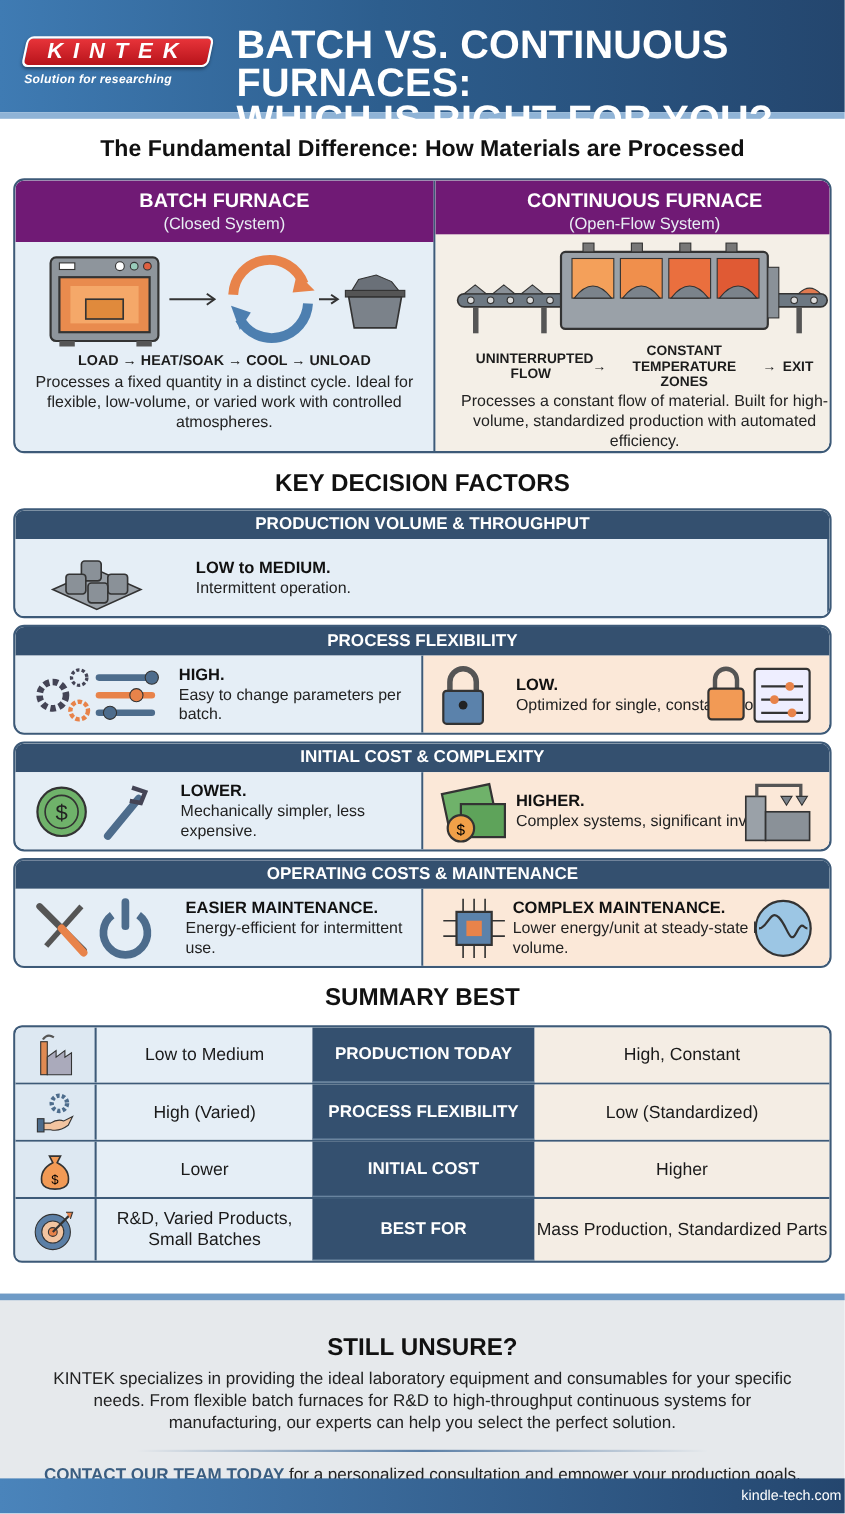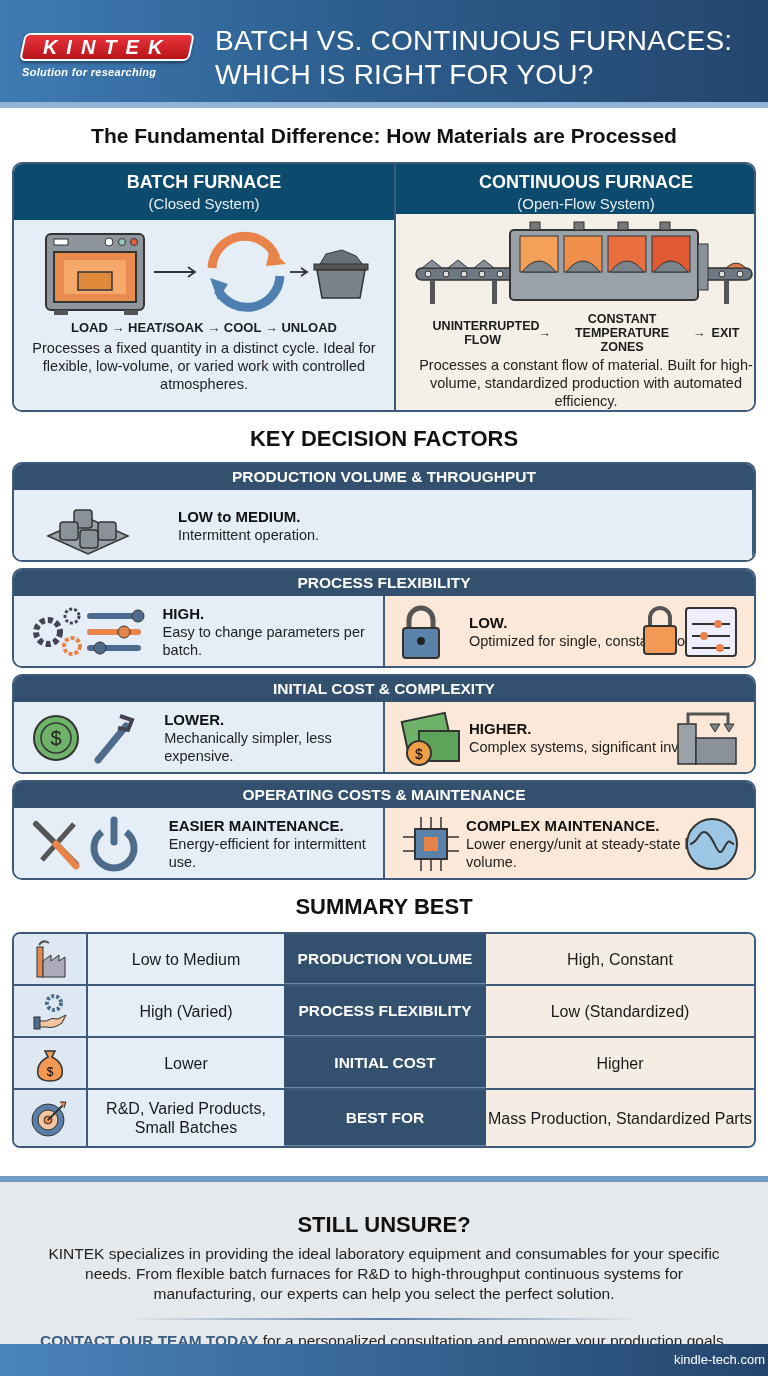--- a/index.html
+++ b/index.html
@@ -2,28 +2,28 @@
 <html><head>
 <meta charset="utf-8">
 <style>
 *{box-sizing:border-box;margin:0;padding:0}
 body{width:768px;height:1376px;background:#fff;font-family:"Liberation Sans",sans-serif;color:#1a1a1a;overflow:hidden;position:relative}
 .header{height:108px;background:linear-gradient(90deg,#3f7bb3 0%,#2d5e8e 45%,#24466e 100%);position:relative;border-bottom:6px solid #8fb3d6}
 .logo{position:absolute;left:22px;top:33px;width:170px}
 .logo-box{background:linear-gradient(180deg,#e8343a,#b8141b);border-radius:6px;height:28px;transform:skewX(-12deg);border:2px solid #fff;box-shadow:0 2px 3px rgba(0,0,0,.4);display:flex;align-items:center;justify-content:center}
 .logo-box span{color:#fff;font-weight:bold;font-style:italic;letter-spacing:9px;font-size:20px;transform:skewX(12deg)}
 .logo-tag{color:#fff;font-size:11px;font-style:italic;font-weight:bold;margin-top:5px;letter-spacing:.3px}
-.title{position:absolute;left:215px;top:24px;color:#fff;font-weight:normal;font-size:28px;line-height:34px;letter-spacing:.2px}
+.title{position:absolute;left:215px;top:24px;color:#fff;font-weight:bold;font-size:36px;line-height:34px;letter-spacing:.2px}
 .h2{text-align:center;font-weight:bold;color:#111}
 .sec1-title{font-size:21px;margin-top:16px;height:32px}
 .cmp{margin:6px 12px 0;height:250px;border:2px solid #3d5a78;border-radius:10px;display:flex;overflow:hidden}
 .cmp-col{flex:1;display:flex;flex-direction:column}
 .cmp-col.left{background:#e5eef6;border-right:2px solid #3d5a78}
 .cmp-col.right{background:#f4efe7}
-.cmp-head{background:#0c4a6e;color:#fff;text-align:center;height:56px;padding-top:8px}
+.cmp-head{background:#701a75;color:#fff;text-align:center;height:56px;padding-top:8px}
 .cmp-head .t{font-weight:bold;font-size:18px}
 .cmp-head .s{font-size:15px;color:#e8eef4;margin-top:2px}
 .cmp-ill{height:100px;position:relative}
 .steps{text-align:center;font-weight:bold;font-size:13px;color:#1c1c1c}
 .cmp-desc{text-align:center;font-size:14.5px;line-height:18px;padding:4px 10px 0;color:#222}
 .kdf-title{font-size:22px;margin-top:14px;height:30px}
 .factor{margin:6px 12px 0;border:2px solid #3d5a78;border-radius:10px;overflow:hidden;height:100px}
 .factor-head{background:#34506f;color:#fff;text-align:center;font-weight:bold;font-size:15.5px;height:26px;line-height:26px}
 .factor-body{display:flex;height:72px}
 .fcol{flex:1;display:flex;align-items:center;padding-left:14px;position:relative}
@@ -308,21 +308,21 @@
 <div class="table">
   <div class="trow">
     <div class="tc-icon">
         <svg width="34" height="40" viewBox="0 0 34 40">
           <rect x="4" y="8" width="6" height="30" fill="#e08a52" stroke="#333"></rect>
           <path d="M10 38 V22 l8 -6 v6 l8 -6 v6 l6 -4 v20 z" fill="#aab" stroke="#333"></path>
           <path d="M6 6 q4 -6 10 -2" fill="none" stroke="#555" stroke-width="2"></path>
         </svg>
       </div>
     <div class="tc-l">Low to Medium</div>
-    <div class="tc-m">PRODUCTION VOLUME</div>
+    <div class="tc-m">PRODUCTION TODAY</div>
     <div class="tc-r">High, Constant</div>
   </div>
   <div class="trow">
     <div class="tc-icon">
         <svg width="36" height="40" viewBox="0 0 36 40">
           <circle cx="22" cy="12" r="7" fill="none" stroke="#4d6c8c" stroke-width="4" stroke-dasharray="3 2"></circle>
           <path d="M4 30 h10 q6 -4 12 -2 l8 -4 l-4 8 q-8 6 -16 4 h-10 z" fill="#f2c4a0" stroke="#333"></path>
           <rect x="2" y="26" width="6" height="12" fill="#4d6c8c" stroke="#333"></rect>
         </svg>
       </div>

